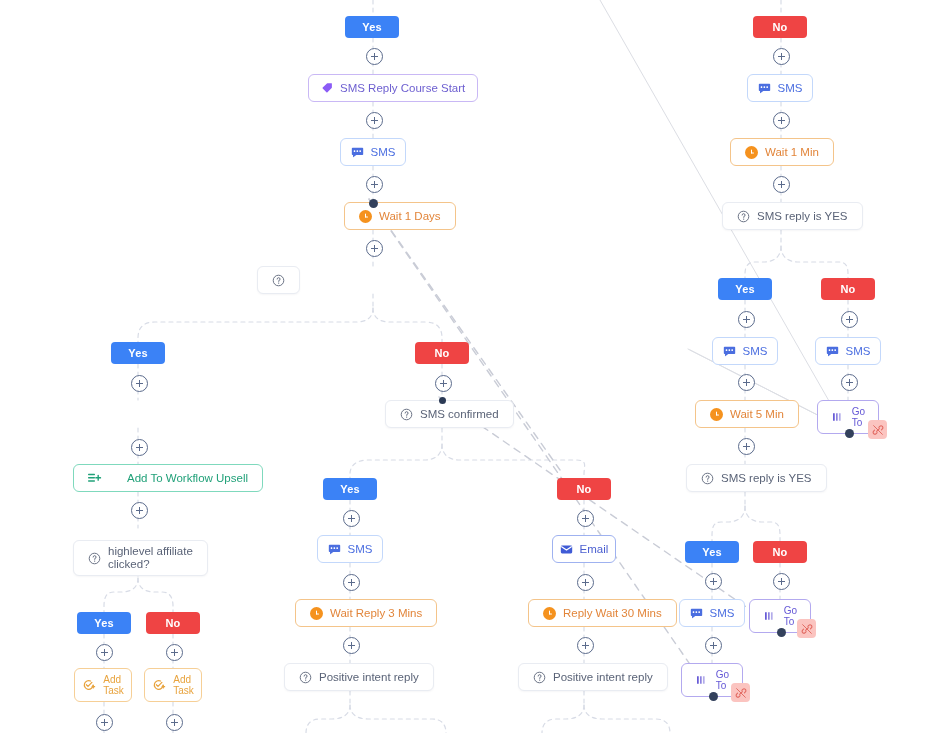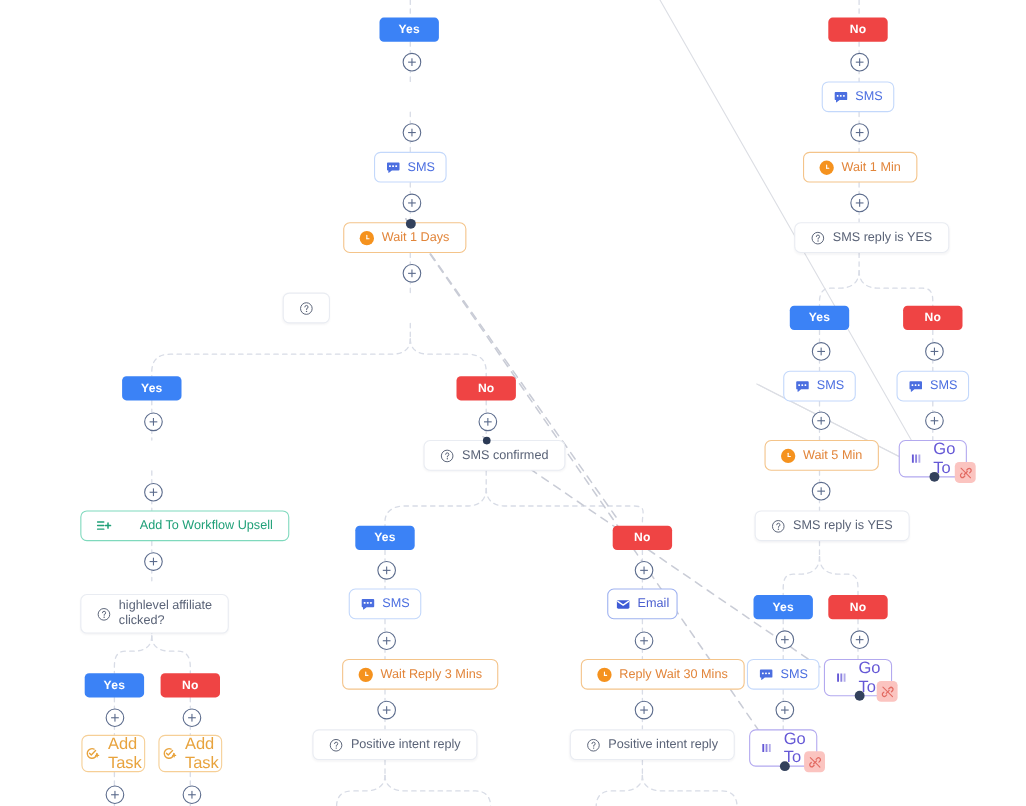--- a/index.html
+++ b/index.html
@@ -50,21 +50,21 @@
   .n-email{border:1px solid #9fb2f0;color:#4b5fd0;height:28px;width:64px;}
   .n-trigger{border:1px solid #c9b8f5;color:#6d5fd0;height:28px;padding:0 12px;}
   .n-wait{border:1px solid #f4c48a;color:#e2853a;height:28px;padding:0 14px;}
   .n-cond{border:1px solid #e9ecf2;color:#5a6377;height:28px;padding:0 14px;box-shadow:0 1px 2px rgba(16,24,40,.04);align-items:center;}
   .n-cond.two-line{height:36px;margin-top:12px;}
   .n-workflow{border:1px solid #7fd9bd;color:#21a179;height:28px;padding:0 14px;}
   .n-task{border:1px solid #f6cf96;color:#e8a33d;height:34px;width:58px;}
   .n-goto{border:1px solid #b3a9ef;color:#6558d6;height:34px;width:62px;}
 
   
-  .stack{display:flex;flex-direction:column;line-height:1.15;font-size:15px;}
+  .stack{display:flex;flex-direction:column;line-height:1.15;font-size:10px;}
 
   
   .ico{display:inline-flex;align-items:center;justify-content:center;flex:0 0 auto;}
   .ico svg{display:block;}
 
   
   .clockdot{width:13px;height:13px;border-radius:50%;background:#f5921e;
             display:inline-flex;align-items:center;justify-content:center;}
   .clockdot i{display:block;width:1.4px;height:4px;background:#fff;border-radius:1px;
               transform:translate(0px,-0.5px);position:relative;}
@@ -199,34 +199,42 @@
     <g fill="none" stroke="#c9ccd6" stroke-width="1.4" stroke-dasharray="7 6" stroke-linecap="round">
       <path d="M369 199 L709 692"></path>
       <path d="M439 397 L777 628"></path>
       <path d="M369 199 L560 470"></path>
     </g>
   </svg>
 
 <div class="badge yes" style="left: 345px; top: 16px;">
       <span>Yes</span>
     </div>
+    <div class="node n-trigger" style="left: 308px; top: 74px;">
+      <span class="ico">
+        <svg width="12" height="12" viewBox="0 0 16 16">
+          <path fill="#8b5cf6" d="M8.6 1.6H14a.5.5 0 0 1 .5.5v5.3a1 1 0 0 1-.3.7l-5.6 5.6a1 1 0 0 1-1.4 0L2.3 8.8a1 1 0 0 1 0-1.4l5.6-5.5a1 1 0 0 1 .7-.3z"></path>
+        </svg>
+      </span>
+      <span class="lbl">SMS Reply Course Start</span>
+    </div>
     <div class="node n-sms" style="left: 340px; top: 138px;">
       <span class="ico">
         <svg width="13" height="13" viewBox="0 0 16 16">
           <path fill="#4b6ee0" d="M2 2h12a1 1 0 0 1 1 1v7a1 1 0 0 1-1 1H6.5L3.2 13.6A.4.4 0 0 1 2.5 13.3V11H2a1 1 0 0 1-1-1V3a1 1 0 0 1 1-1z"></path>
           <g fill="#fff">
             <rect x="3.3" y="5.3" width="2" height="2" rx=".5"></rect>
             <rect x="6.8" y="5.3" width="2" height="2" rx=".5"></rect>
             <rect x="10.3" y="5.3" width="2" height="2" rx=".5"></rect>
           </g>
         </svg>
       </span>
       <span class="lbl">SMS</span>
     </div>
-    <div class="node n-wait" style="left: 312px; top: 202px; text-align: center;">
+    <div class="node n-wait" style="left: 344px; top: 202px; text-align: center;">
       <span class="ico">
         <span class="clockdot">
           <i></i>
         </span>
       </span>
       <span class="lbl">Wait 1 Days</span>
     </div>
     <div class="node n-cond" style="left: 257px; top: 266px;">
       <span class="ico">
         <svg width="13" height="13" viewBox="0 0 16 16">
@@ -328,21 +336,21 @@
           <path fill="#4b6ee0" d="M2 2h12a1 1 0 0 1 1 1v7a1 1 0 0 1-1 1H6.5L3.2 13.6A.4.4 0 0 1 2.5 13.3V11H2a1 1 0 0 1-1-1V3a1 1 0 0 1 1-1z"></path>
           <g fill="#fff">
             <rect x="3.3" y="5.3" width="2" height="2" rx=".5"></rect>
             <rect x="6.8" y="5.3" width="2" height="2" rx=".5"></rect>
             <rect x="10.3" y="5.3" width="2" height="2" rx=".5"></rect>
           </g>
         </svg>
       </span>
       <span class="lbl">SMS</span>
     </div>
-    <div class="node n-wait" style="left: 295px; top: 599px; margin-left: 16px;">
+    <div class="node n-wait" style="left: 295px; top: 599px;">
       <span class="ico">
         <span class="clockdot">
           <i></i>
         </span>
       </span>
       <span class="lbl">Wait Reply 3 Mins</span>
     </div>
     <div class="node n-cond" style="left: 284px; top: 663px;">
       <span class="ico">
         <svg width="13" height="13" viewBox="0 0 16 16">

